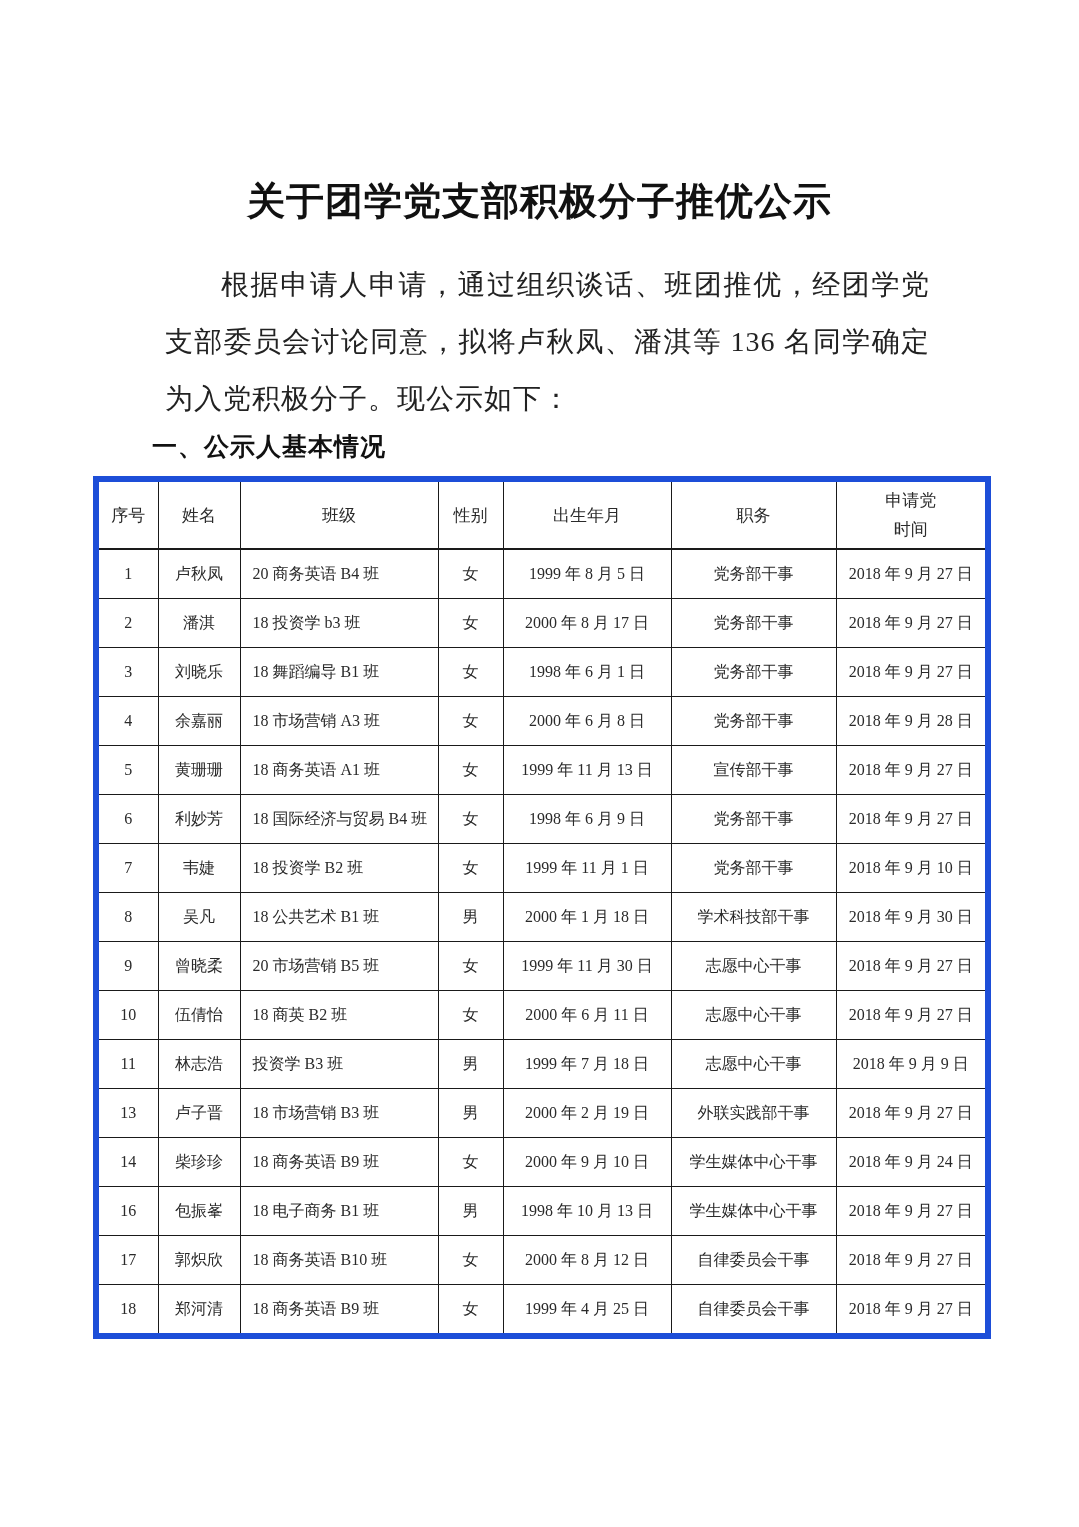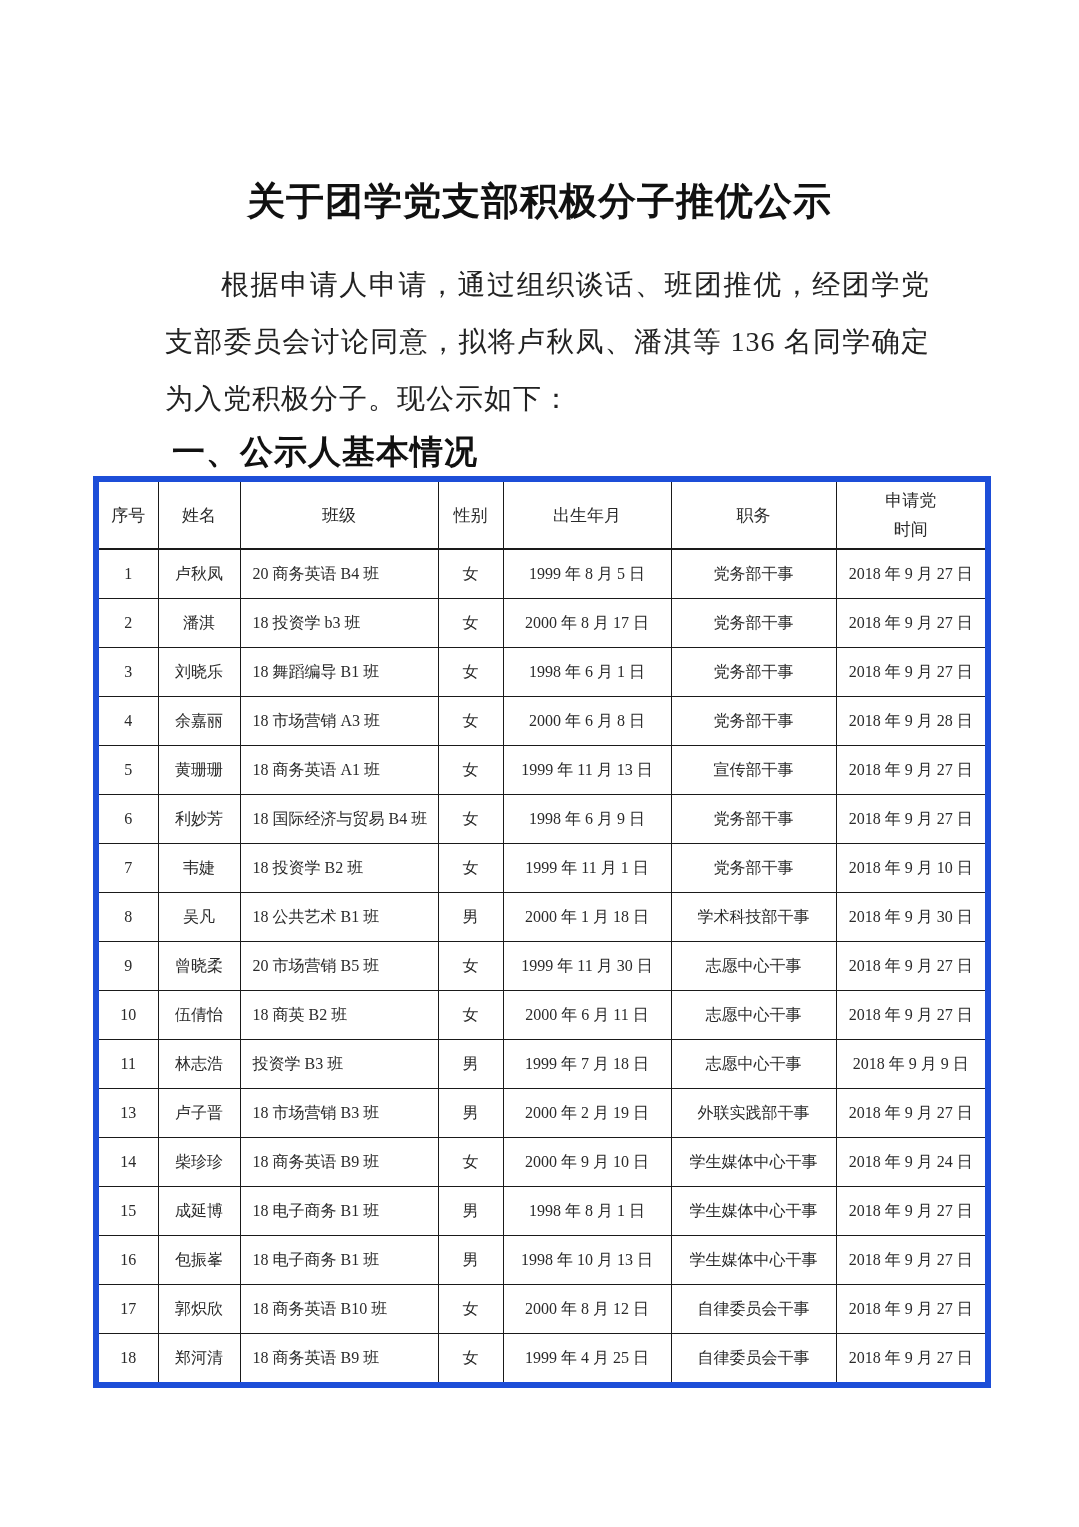--- a/index.html
+++ b/index.html
@@ -38,23 +38,23 @@
     text-align:justify;
     text-align-last:justify;
     letter-spacing:1px;
     white-space:nowrap;
   }
   .intro-line.first{ text-indent:56px; }
   .intro-line.last{ text-align-last:left; white-space:normal; }
   .section-heading{
     position:absolute;
     top:394px;
-    left:172px;
+    left:152px;
     font-family:"Liberation Sans","DejaVu Sans",sans-serif;
-    font-size:33px;
+    font-size:25px;
     font-weight:bold;
     color:#111111;
     letter-spacing:1px;
   }
   table.roster{
     position:absolute;
     top:440px;
     left:93px;
     width:892px;
     border-collapse:collapse;
@@ -237,29 +237,20 @@
         <tr>
       <td>14</td>
       <td>柴珍珍</td>
       <td class="cell-class">18 商务英语 B9 班</td>
       <td>女</td>
       <td>2000 年 9 月 10 日</td>
       <td>学生媒体中心干事</td>
       <td>2018 年 9 月 24 日</td>
     </tr>
         <tr>
-      <td>15</td>
-      <td>成延博</td>
-      <td class="cell-class">18 电子商务 B1 班</td>
-      <td>男</td>
-      <td>1998 年 8 月 1 日</td>
-      <td>学生媒体中心干事</td>
-      <td>2018 年 9 月 27 日</td>
-    </tr>
-        <tr>
       <td>16</td>
       <td>包振峯</td>
       <td class="cell-class">18 电子商务 B1 班</td>
       <td>男</td>
       <td>1998 年 10 月 13 日</td>
       <td>学生媒体中心干事</td>
       <td>2018 年 9 月 27 日</td>
     </tr>
         <tr>
       <td>17</td>

